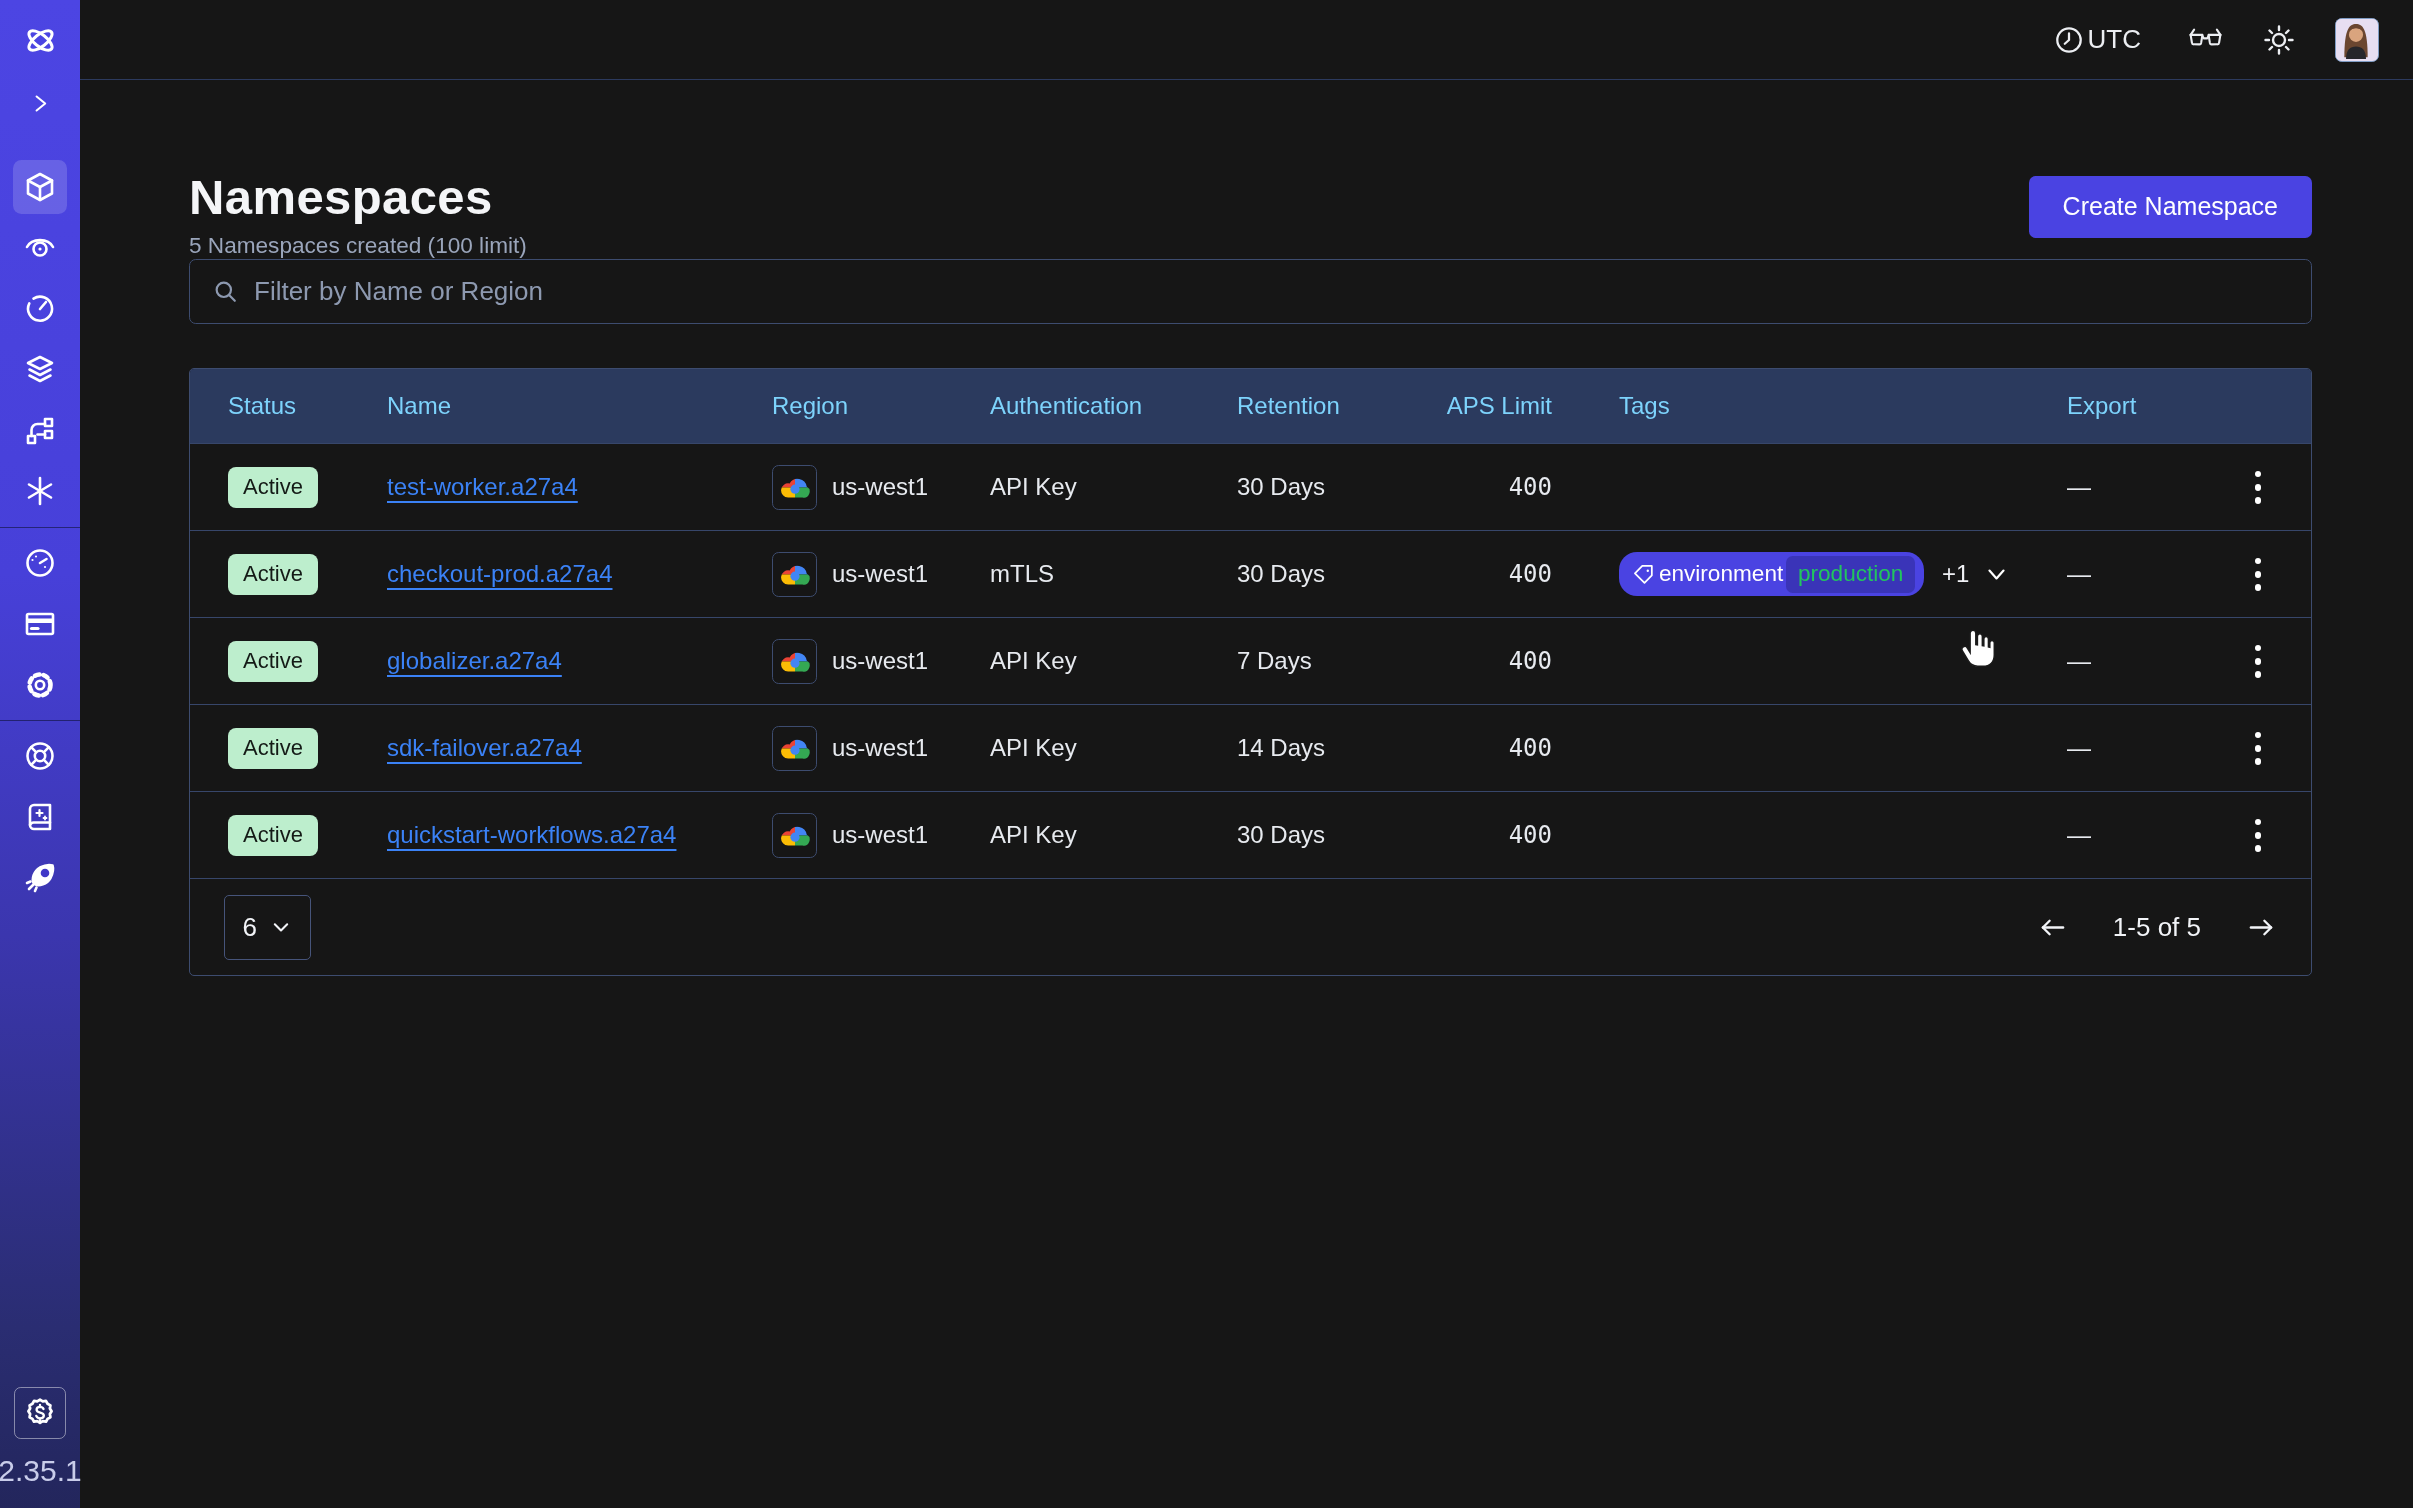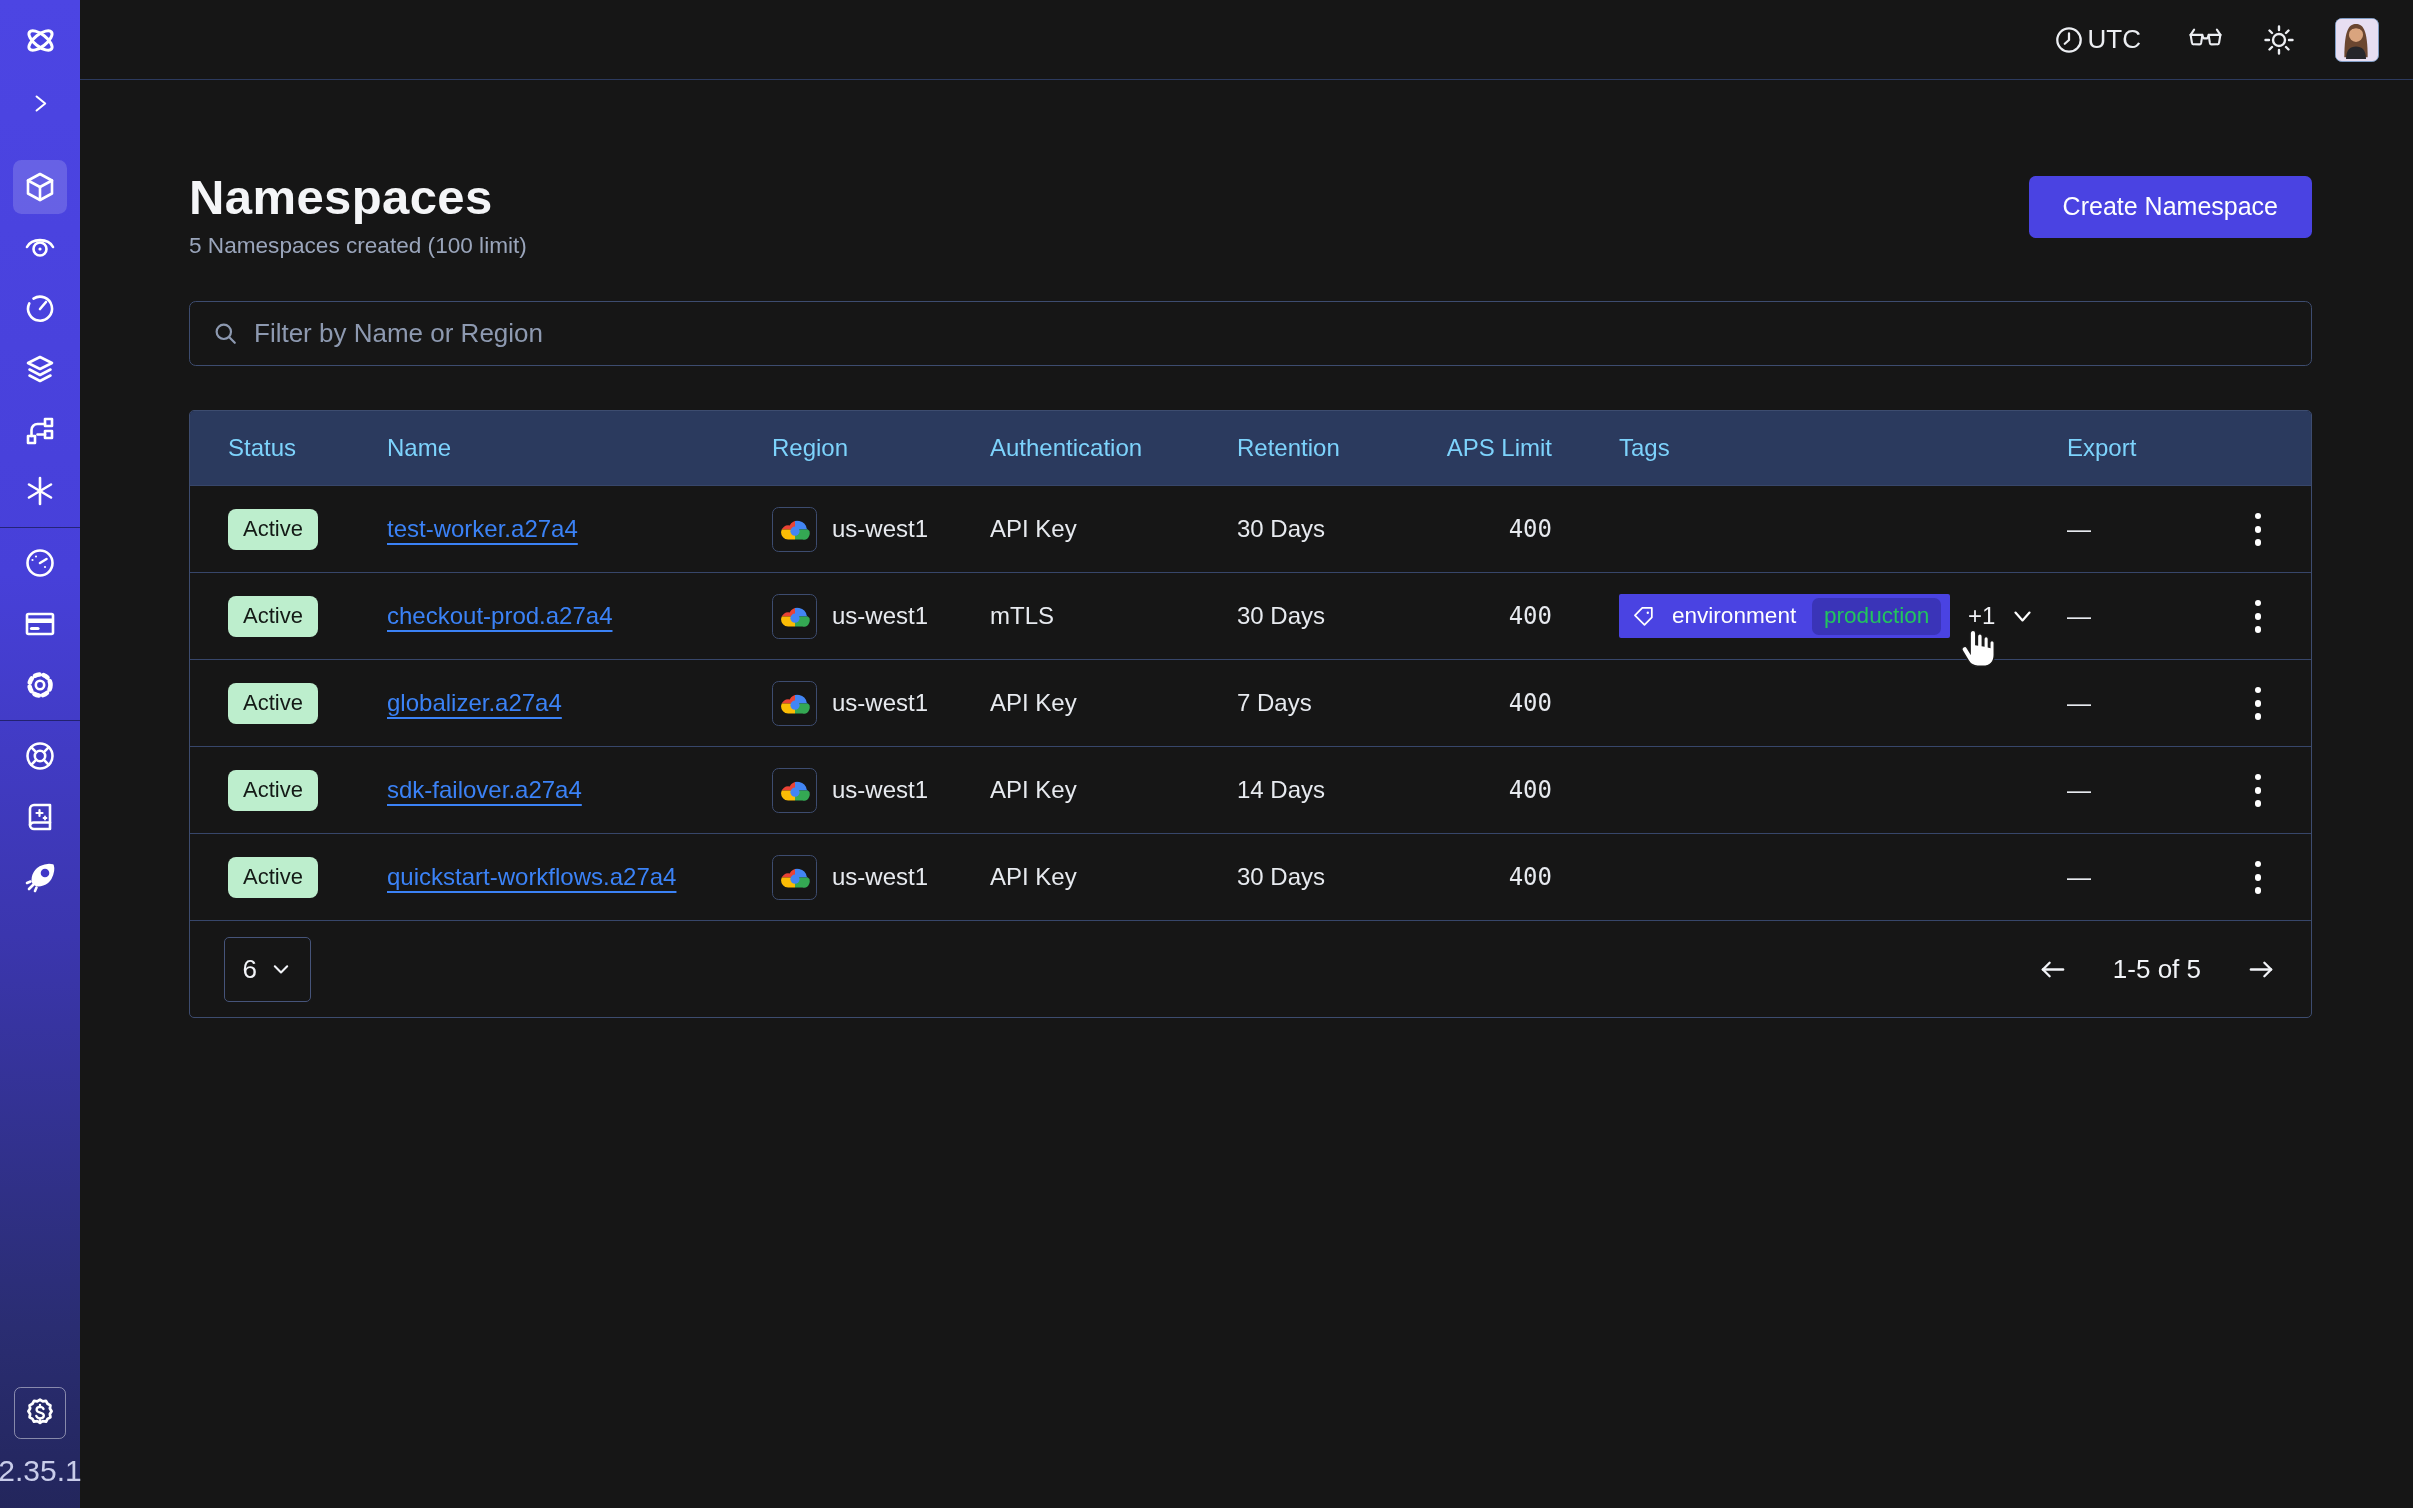--- a/index.html
+++ b/index.html
@@ -34,21 +34,21 @@
   .ticon { stroke:#eceef2; fill:none; stroke-width:2.4; stroke-linecap:round; stroke-linejoin:round; }
   .avatar { width:44px; height:44px; border:1.7px solid #7f9cc4; border-radius:6.7px; overflow:hidden; margin-right:34px; cursor:pointer; background:#e7def2; }
 
   
   .content { position:absolute; left:80px; top:80px; right:0; bottom:0; padding:0 101px 0 109px; }
   .page-head { margin-top:89px; display:flex; justify-content:space-between; align-items:flex-start; }
   .page-title { color:#f4f5f7; font-size:49px; font-weight:700; letter-spacing:0.4px; }
   .page-sub { color:#9aa5bb; font-size:22.6px; margin-top:8.4px; }
   .create-btn { background:#4a43e2; color:#ffffff; font-size:25px; font-weight:500; border:none; border-radius:6.7px; padding:0 34px; height:62px; margin-top:6.7px; cursor:pointer; font-family:"Liberation Sans",sans-serif; }
 
-  .searchbar { margin-top:42px; height:65px; border:1.7px solid #3d4c6f; border-radius:6.7px; display:flex; align-items:center; padding:0 22px; background:#161616; }
+  .searchbar { height:65px; border:1.7px solid #3d4c6f; border-radius:6.7px; display:flex; align-items:center; padding:0 22px; background:#161616; }
   .searchbar input { flex:1; background:transparent; border:none; outline:none; color:#dfe4ee; font-size:26px; margin-left:15px; font-family:"Liberation Sans",sans-serif; }
   .searchbar input::placeholder { color:#8d99b0; }
 
   
   .table { margin-top:44px; border:1.7px solid #3d4c6f; border-radius:5px; overflow:hidden; }
   .thead { background:#2b3a5e; height:74px; display:flex; align-items:center; padding:0 38px; }
   .tr { height:87px; display:flex; align-items:center; padding:0 38px; border-top:1.7px solid #37466a; }
   .th { color:#7dd3fc; font-size:24px; font-weight:500; }
   .td { color:#e7eaef; font-size:24px; }
   .col-status { width:159px; }
@@ -60,21 +60,21 @@
   .col-tags { width:448px; margin-left:67px; display:flex; align-items:center; }
   .col-export { width:134px; }
   .col-actions { flex:1; display:flex; justify-content:flex-end; }
 
   .badge { display:inline-block; background:#bdeecd; color:#141a16; font-size:22px; font-weight:500; padding:7.5px 15px; border-radius:8px; }
   .name-link { color:#3b82f6; text-decoration:underline; text-underline-offset:5.9px; text-decoration-thickness:1.7px; cursor:pointer; }
   .region-badge { width:45px; height:45px; border:1.7px solid #3d4c6f; border-radius:6.7px; display:flex; align-items:center; justify-content:center; }
   .mono { font-family:"DejaVu Sans Mono", monospace; }
 
   .tag-group { display:flex; align-items:center; }
-  .tag-chip { background:#4a43e2; border-radius:2px; height:44px; display:flex; align-items:center; gap:16px; padding:0 8.4px 0 13.4px; cursor:pointer; }
+  .tag-chip { background:#4a43e2; border-radius:18px; height:44px; display:flex; align-items:center; gap:3px; padding:0 8.4px 0 13.4px; cursor:pointer; }
   .tag-chip .tkey { color:#ffffff; font-size:22.6px; }
   .tag-chip .tval { background:#3a34b8; color:#22c55e; font-size:22.6px; border-radius:6.7px; padding:5.9px 11.7px; }
   .tag-more { color:#f0f1f5; font-size:24px; margin-left:18.4px; }
   .tag-caret { margin-left:15px; cursor:pointer; display:flex; }
 
   .kebab { display:flex; flex-direction:column; gap:6.7px; padding:8.4px 11.7px; cursor:pointer; }
   .kebab i { width:6.7px; height:6.7px; background:#ffffff; border-radius:50%; }
 
   .tfoot { height:97px; border-top:1.7px solid #37466a; display:flex; align-items:center; justify-content:space-between; padding:0 34px; }
   .pagesize { border:1.7px solid #46547a; border-radius:5px; height:65px; min-width:87px; display:flex; align-items:center; justify-content:center; gap:13.4px; color:#f2f4f8; font-size:26px; cursor:pointer; padding:0 15px; }

